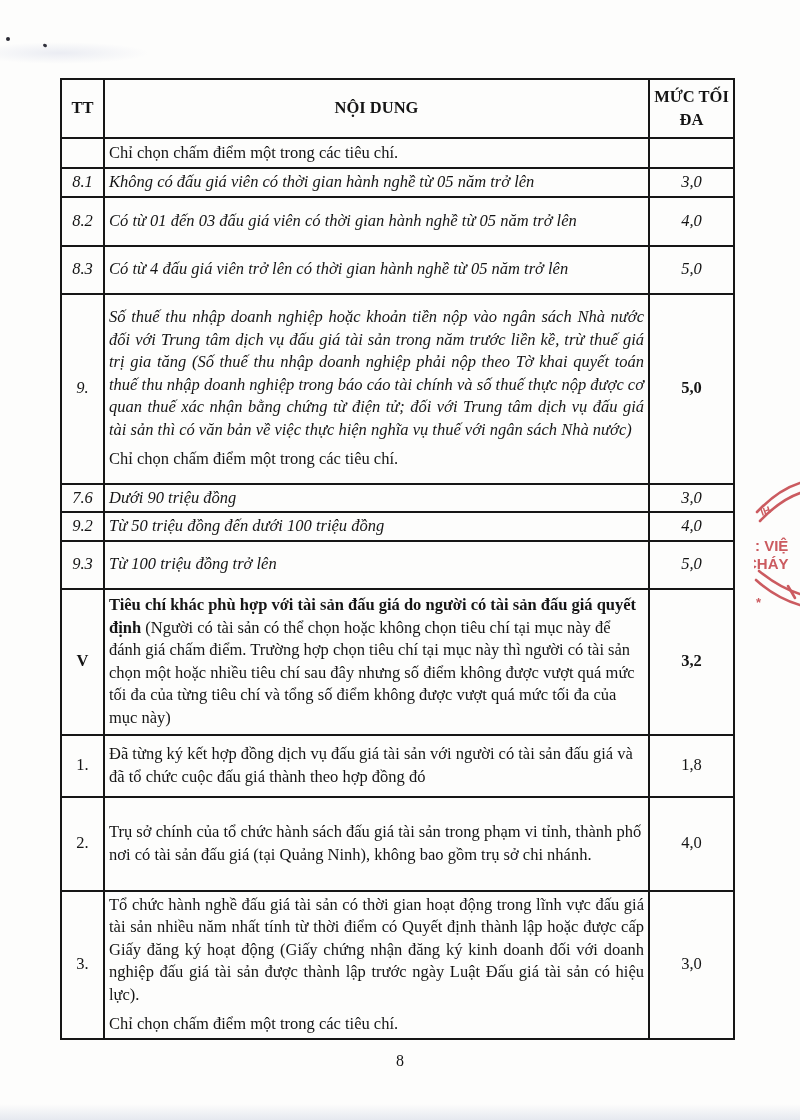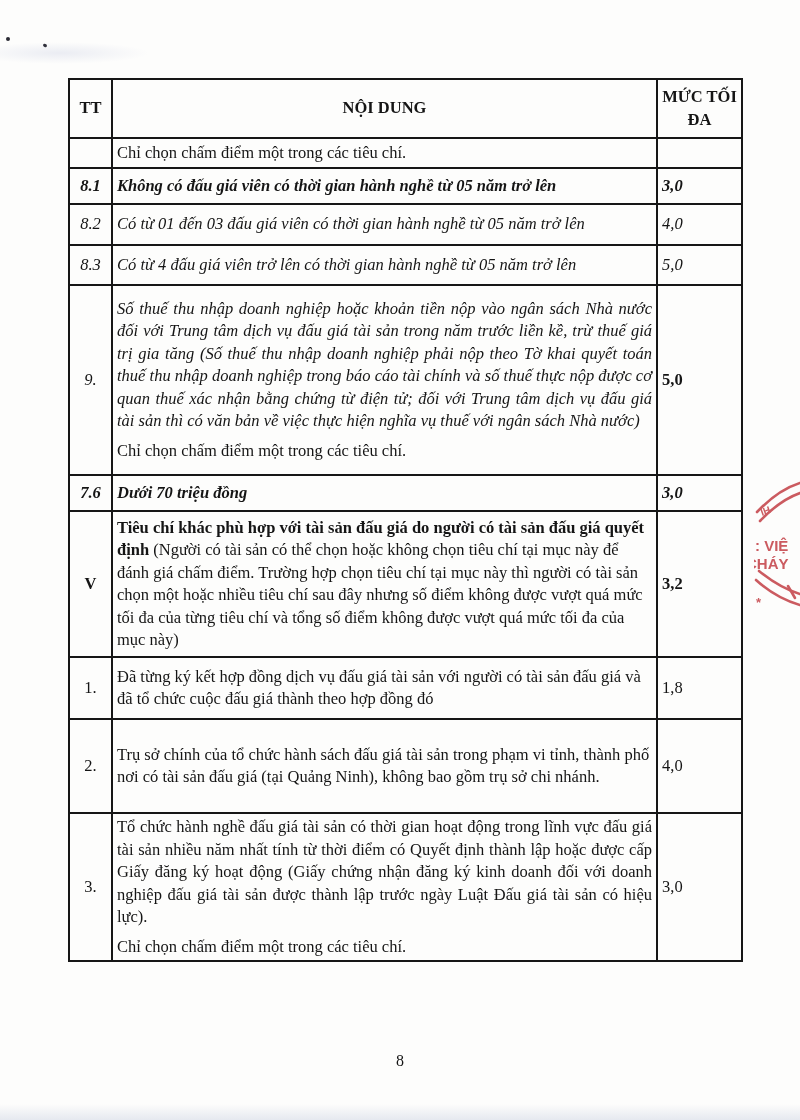--- a/index.html
+++ b/index.html
@@ -16,54 +16,54 @@
   .speck{position:absolute;background:#2a2a33;border-radius:50%;}
   .speck1{left:6px;top:37px;width:4px;height:4px;}
   .speck2{left:43px;top:44px;width:4px;height:3px;transform:rotate(20deg);}
   .smudge{position:absolute;left:0;top:42px;width:150px;height:22px;
     background:radial-gradient(ellipse at 40% 50%, rgba(150,160,200,0.18), rgba(150,160,200,0) 70%);}
   .bottom-shadow{position:absolute;left:0;bottom:0;width:800px;height:16px;
     background:linear-gradient(to bottom, rgba(175,185,210,0) 0%, rgba(175,185,210,0.30) 100%);}
 
   
   table.doc{
-    position:absolute;left:68px;top:78px;
+    position:absolute;left:60px;top:78px;
     width:673px;
     border-collapse:collapse;
     table-layout:fixed;
     padding-left:36px;
   }
   table.doc td{
     border:2px solid #161616;
     vertical-align:middle;
     font-size:16.5px;
     line-height:22.5px;
     padding:2px 4px;
     overflow:hidden;
   }
   col.c-tt{width:43px;}
   col.c-content{width:545px;}
   col.c-max{width:85px;}
 
   td.tt{text-align:center;padding:2px 1px;}
   td.content{text-align:left;padding:2px 6px 2px 5px;}
-  td.max{text-align:left;}
+  td.max{text-align:center;}
 
   .hdr td{font-weight:bold;text-align:center;font-size:17px;line-height:22px;}
   .italic{font-style:italic;}
   .bold{font-weight:bold;}
   .bolditalic{font-weight:normal;font-style:italic;}
   .just{text-align:justify;margin-left:36px;}
   td.top{vertical-align:top;}
   p.para{margin:0;}
   p.note{margin:7px 0 0 0;font-style:normal;font-weight:normal;text-align:left;}
 
   
-  tr.h59{height:59px;} tr.h30{height:30px;} tr.h42{height:36px;font-weight:bold;}
-  tr.h41{height:41px;} tr.h40{height:40px;} tr.h190{height:190px;}
+  tr.h59{height:59px;} tr.h30{height:30px;} tr.h42{height:28px;}
+  tr.h41{height:49px;} tr.h40{height:48px;} tr.h190{height:190px;}
   tr.h146{height:146px;} tr.h62{height:62px;} tr.h94{height:94px;}
   tr.h143{height:143px;}
 
   .page-number{
     position:absolute;left:0;top:1052px;width:800px;
     text-align:center;font-size:16px;
   }
 
   
   .stamp{
@@ -122,25 +122,35 @@
         <td class="tt bolditalic">9.</td>
         <td class="content top">
           <p class="para bolditalic just">Số thuế thu nhập doanh nghiệp hoặc khoản tiền nộp vào ngân sách Nhà nước đối với Trung tâm dịch vụ đấu giá tài sản trong năm trước liền kề, trừ thuế giá trị gia tăng (Số thuế thu nhập doanh nghiệp phải nộp theo Tờ khai quyết toán thuế thu nhập doanh nghiệp trong báo cáo tài chính và số thuế thực nộp được cơ quan thuế xác nhận bằng chứng từ điện tử; đối với Trung tâm dịch vụ đấu giá tài sản thì có văn bản về việc thực hiện nghĩa vụ thuế với ngân sách Nhà nước)</p>
           <p class="note">Chỉ chọn chấm điểm một trong các tiêu chí.</p>
         </td>
         <td class="max bold">5,0</td>
       </tr>
 
       <tr class="h42">
         <td class="tt italic">7.6</td>
-        <td class="content italic">Dưới 70 triệu đồng</td>
+        <td class="content italic">Dưới 90 triệu đồng</td>
         <td class="max italic">3,0</td>
       </tr>
 
-
+      <tr class="h42">
+        <td class="tt italic">9.2</td>
+        <td class="content italic">Từ 50 triệu đồng đến dưới 100 triệu đồng</td>
+        <td class="max italic">4,0</td>
+      </tr>
+
+      <tr class="h40">
+        <td class="tt italic">9.3</td>
+        <td class="content italic">Từ 100 triệu đồng trở lên</td>
+        <td class="max italic">5,0</td>
+      </tr>
 
       <tr class="h146">
         <td class="tt bold">V</td>
         <td class="content top just">
           <span class="bold">Tiêu chí khác phù hợp với tài sản đấu giá do người có tài sản đấu giá quyết định </span><span>(Người có tài sản có thể chọn hoặc không chọn tiêu chí tại mục này để đánh giá chấm điểm. Trường hợp chọn tiêu chí tại mục này thì người có tài sản chọn một hoặc nhiều tiêu chí sau đây nhưng số điểm không được vượt quá mức tối đa của từng tiêu chí và tổng số điểm không được vượt quá mức tối đa của mục này)</span>
         </td>
         <td class="max bold">3,2</td>
       </tr>
 
       <tr class="h62">

